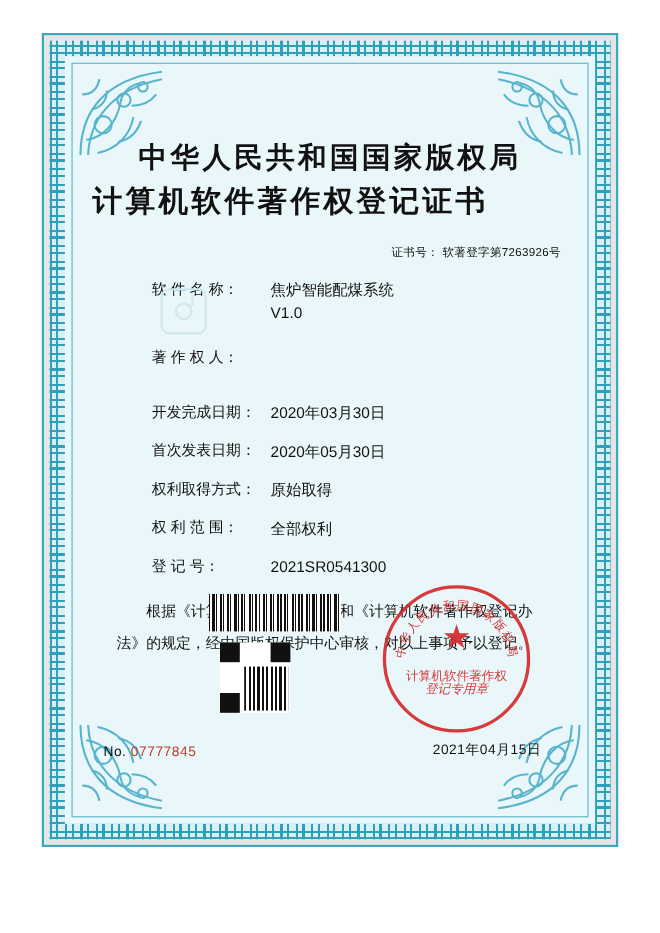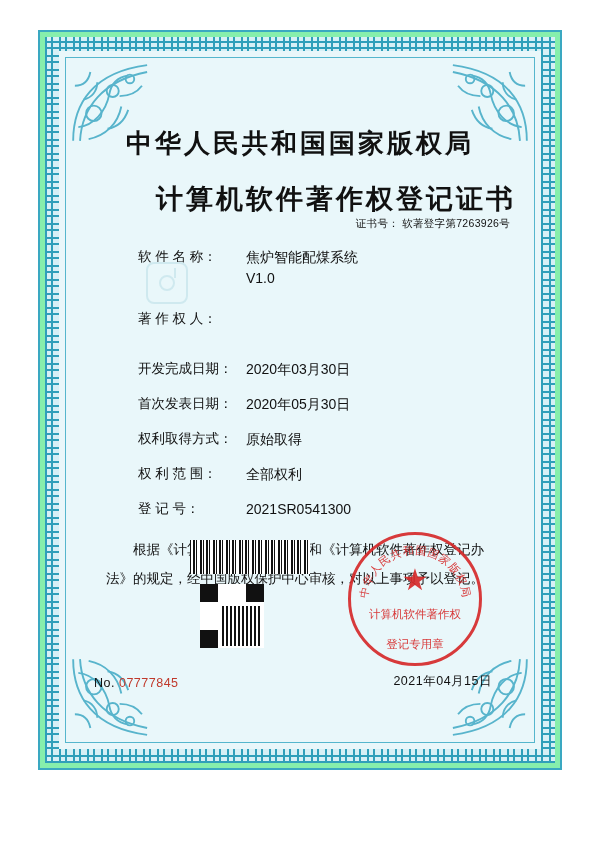--- a/index.html
+++ b/index.html
@@ -21,21 +21,21 @@
     background: #ffffff;
   }
 
   
   .certificate {
     position: absolute;
     left: 38px;
     top: 30px;
     width: 524px;
     height: 740px;
-    background: #86efac;
+    background: #e5e5e5;
     box-sizing: border-box;
   }
 
   
   .border-outer {
     position: absolute;
     inset: 0;
     border: 2px solid #3aa8c1;
     box-sizing: border-box;
   }
@@ -106,33 +106,34 @@
   .title-main {
     text-align: center;
     font-family: "DejaVu Serif", "Liberation Serif", serif;
     font-size: 26px;
     font-weight: bold;
     letter-spacing: 3px;
     color: #111;
     margin-top: 34px;
   }
   .title-sub {
-    text-align: right;
+    text-align: left;
     font-family: "DejaVu Serif", "Liberation Serif", serif;
     font-size: 27px;
     font-weight: bold;
     letter-spacing: 3px;
     color: #111;
-    margin-top: 20px;
+    margin-top: 4px;
   }
 
   .cert-no {
     text-align: right;
     font-size: 10.5px;
     color: #111;
+    margin-top: 22px;
     padding-right: 6px;
     letter-spacing: .3px;
   }
 
   
   .emblem {
     position: absolute;
     left: 62px;
     top: 170px;
     width: 42px;
@@ -268,21 +269,21 @@
   }
   .seal .l1, .seal .l2 {
     position: absolute;
     width: 100%;
     text-align: center;
     color: #d62b2b;
     font-size: 11.5px;
     font-family: "DejaVu Serif", "Liberation Serif", serif;
   }
   .seal .l1 { top: 72px; }
-  .seal .l2 { top: 102px; }
+  .seal .l2 { top: 84px; font-style: italic; }
 
   .footer-row {
     position: absolute;
     left: 10px;
     right: 10px;
     bottom: 0;
     display: flex;
     justify-content: space-between;
     align-items: flex-end;
     font-size: 12.5px;

